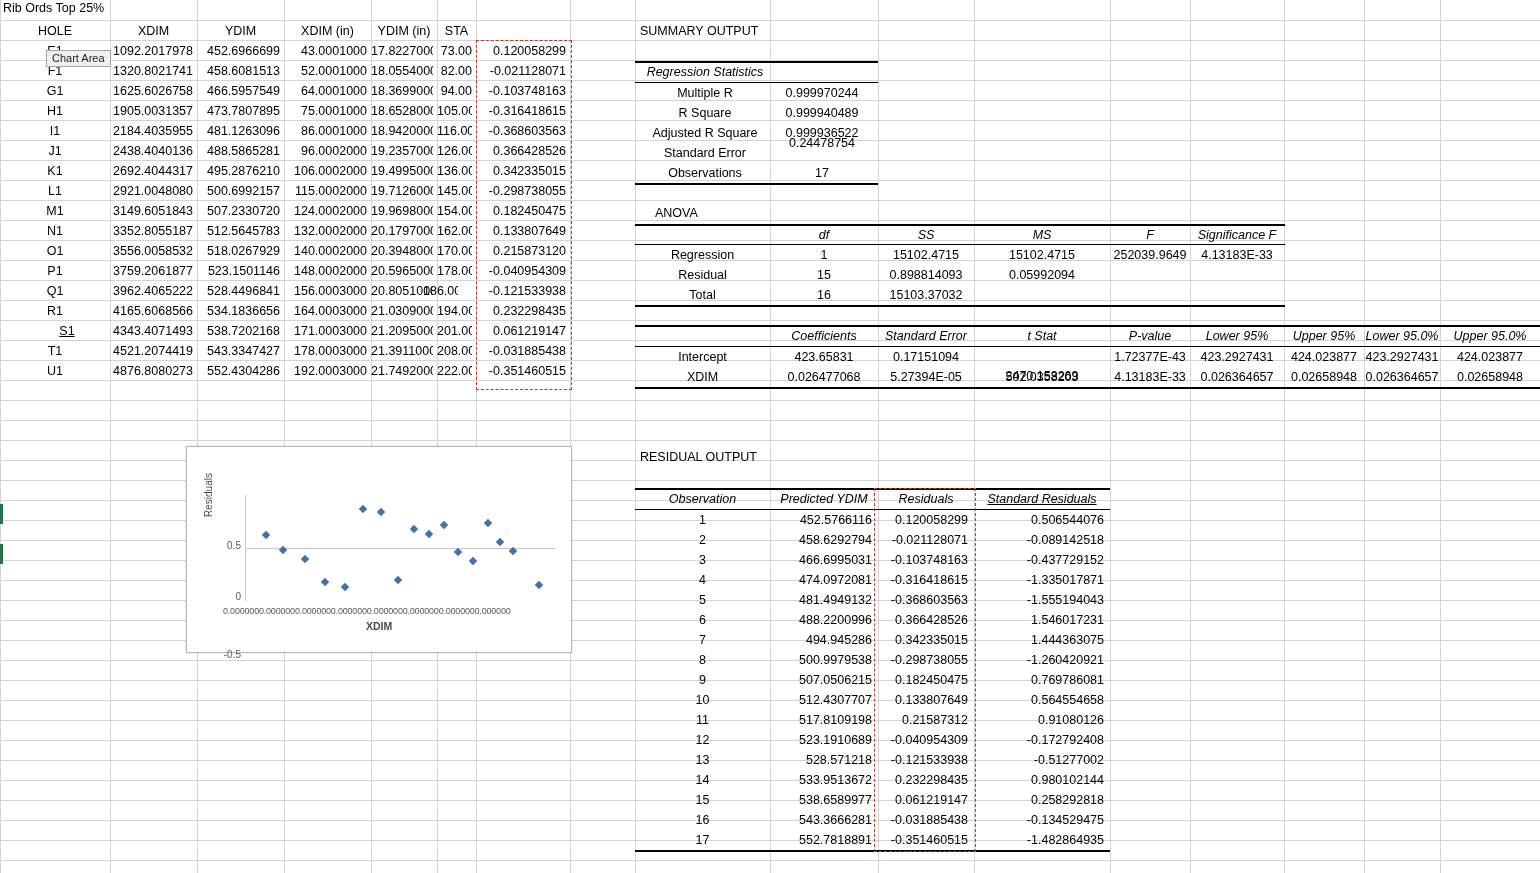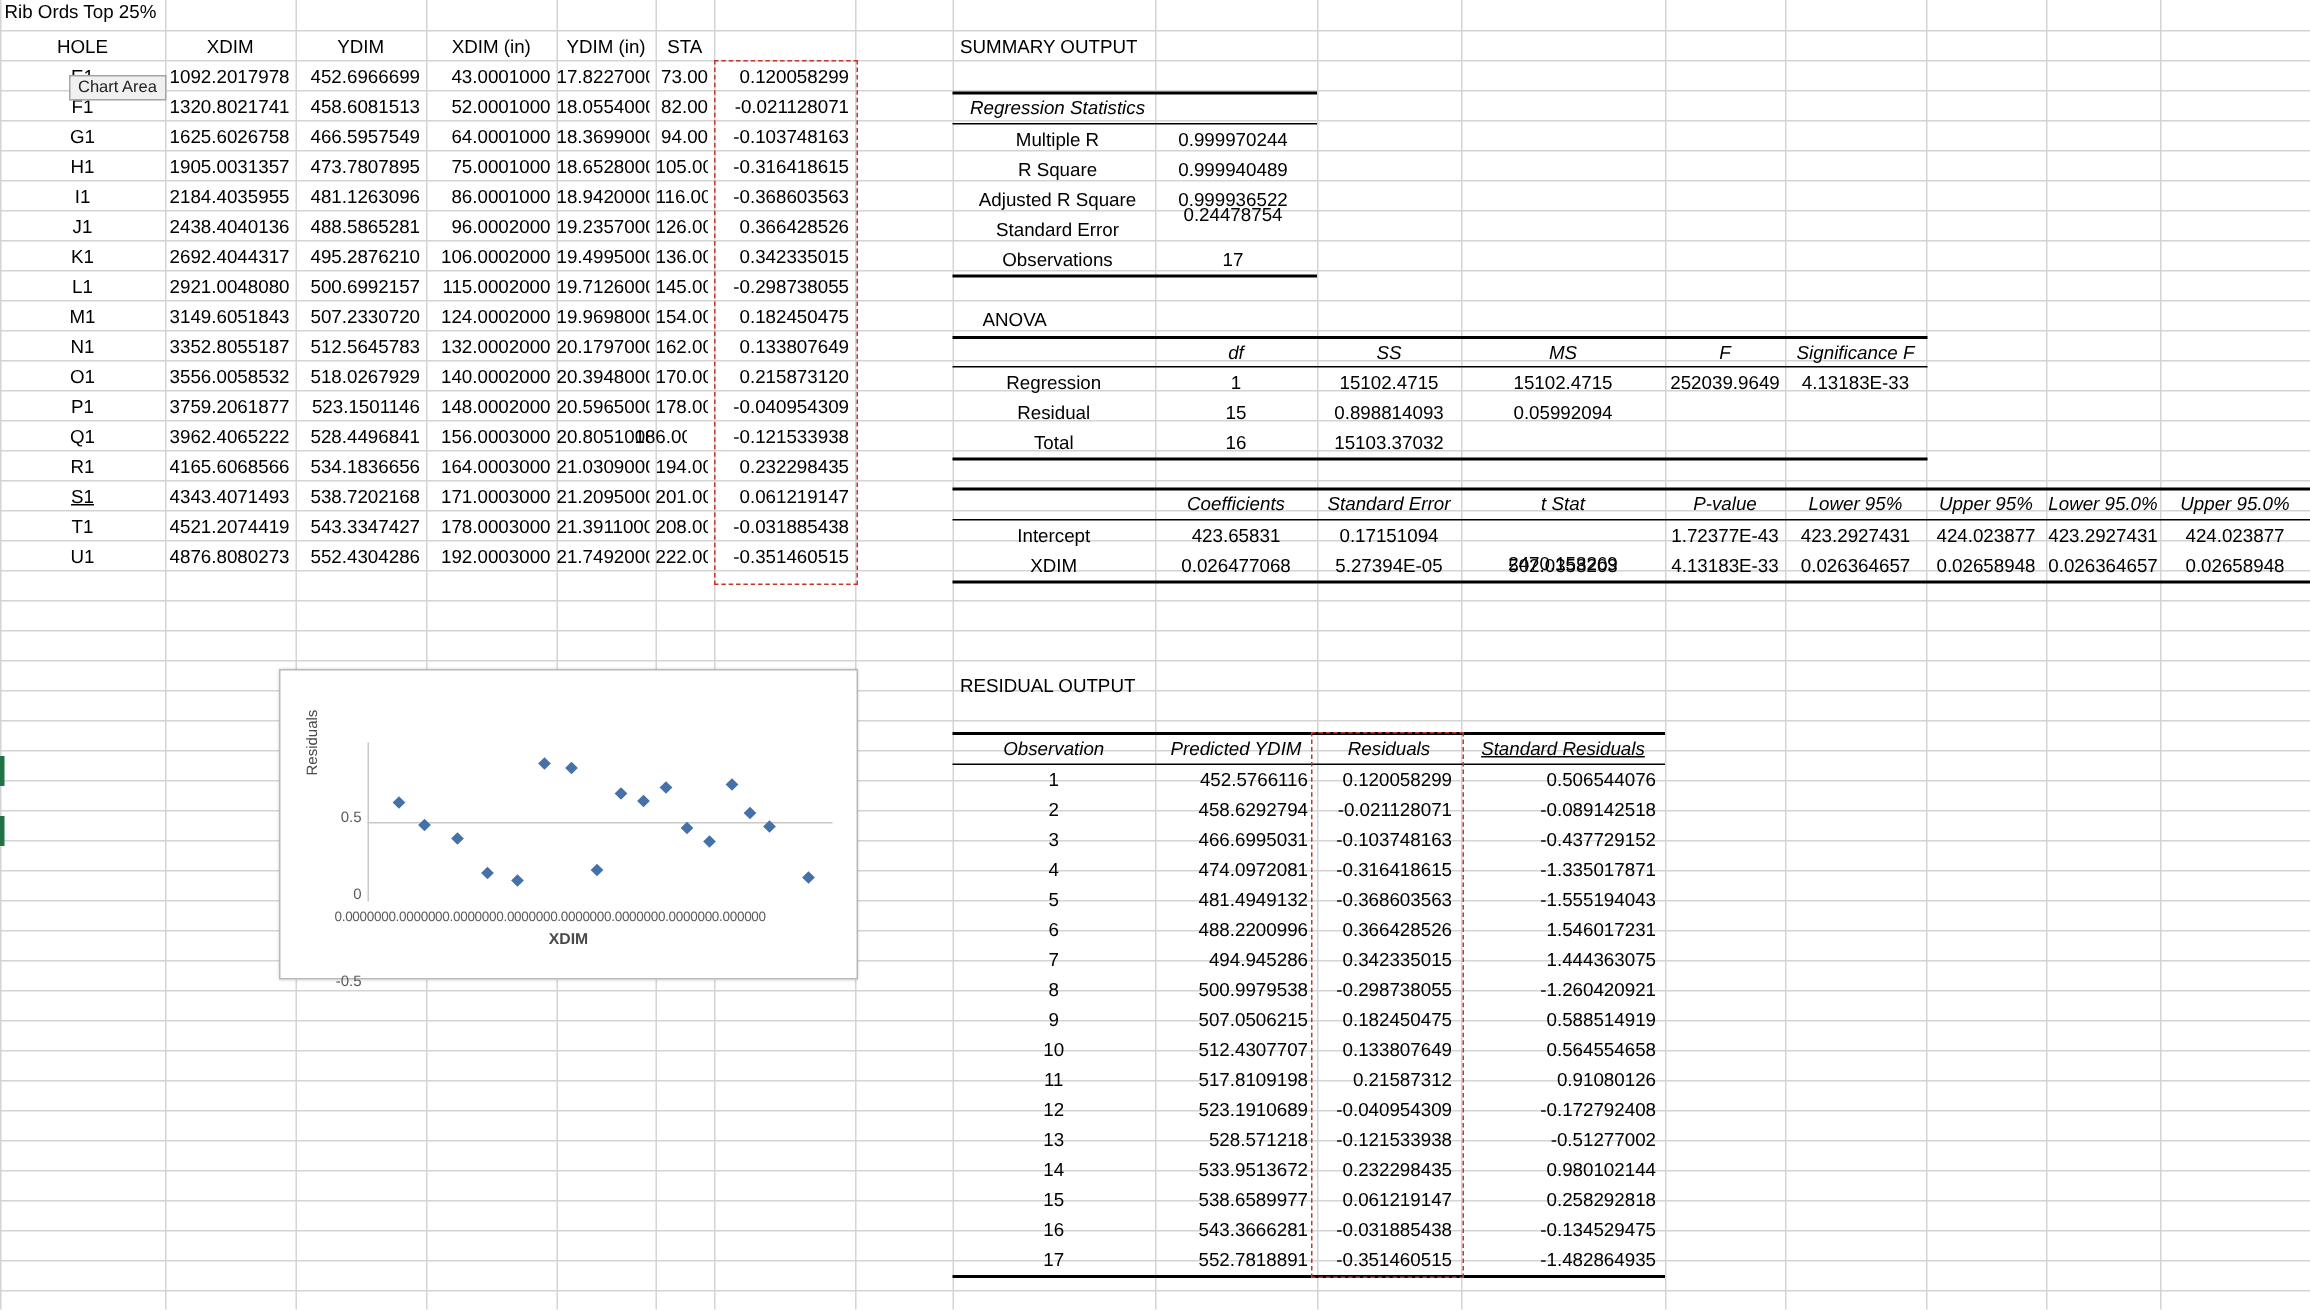--- a/index.html
+++ b/index.html
@@ -348,21 +348,21 @@
       <div class="cell r" style="left: 371px; top: 281px; width: 62px;">20.8051000</div>
       <div class="cell r" style="left: 423px; top: 281px; width: 35px; text-align: right;">186.00</div>
       <div class="cell r" style="left: 476px; top: 281px; width: 90px;">-0.121533938</div>
       <div class="cell c" style="left: 0px; top: 301px; width: 110px;">R1</div>
       <div class="cell r" style="left: 110px; top: 301px; width: 83px;">4165.6068566</div>
       <div class="cell r" style="left: 197px; top: 301px; width: 83px;">534.1836656</div>
       <div class="cell r" style="left: 284px; top: 301px; width: 83px;">164.0003000</div>
       <div class="cell r" style="left: 371px; top: 301px; width: 62px;">21.0309000</div>
       <div class="cell r" style="left: 437px; top: 301px; width: 35px;">194.00</div>
       <div class="cell r" style="left: 476px; top: 301px; width: 90px;">0.232298435</div>
-      <div class="cell c" style="left: 0px; top: 321px; width: 110px; text-decoration: underline;">S1</div>
+      <div class="cell c" style="left: 12px; top: 321px; width: 110px; text-decoration: underline;">S1</div>
       <div class="cell r" style="left: 110px; top: 321px; width: 83px;">4343.4071493</div>
       <div class="cell r" style="left: 197px; top: 321px; width: 83px;">538.7202168</div>
       <div class="cell r" style="left: 284px; top: 321px; width: 83px;">171.0003000</div>
       <div class="cell r" style="left: 371px; top: 321px; width: 62px;">21.2095000</div>
       <div class="cell r" style="left: 437px; top: 321px; width: 35px;">201.00</div>
       <div class="cell r" style="left: 476px; top: 321px; width: 90px;">0.061219147</div>
       <div class="cell c" style="left: 0px; top: 341px; width: 110px;">T1</div>
       <div class="cell r" style="left: 110px; top: 341px; width: 83px;">4521.2074419</div>
       <div class="cell r" style="left: 197px; top: 341px; width: 83px;">543.3347427</div>
       <div class="cell r" style="left: 284px; top: 341px; width: 83px;">178.0003000</div>
@@ -485,21 +485,21 @@
       <div class="cell r" style="left: 770px; top: 630px; width: 102px;">494.945286</div>
       <div class="cell r" style="left: 878px; top: 630px; width: 90px;">0.342335015</div>
       <div class="cell r" style="left: 974px; top: 630px; width: 130px;">1.444363075</div>
       <div class="cell c" style="left: 635px; top: 650px; width: 135px;">8</div>
       <div class="cell r" style="left: 770px; top: 650px; width: 102px;">500.9979538</div>
       <div class="cell r" style="left: 878px; top: 650px; width: 90px;">-0.298738055</div>
       <div class="cell r" style="left: 974px; top: 650px; width: 130px;">-1.260420921</div>
       <div class="cell c" style="left: 635px; top: 670px; width: 135px;">9</div>
       <div class="cell r" style="left: 770px; top: 670px; width: 102px;">507.0506215</div>
       <div class="cell r" style="left: 878px; top: 670px; width: 90px;">0.182450475</div>
-      <div class="cell r" style="left: 974px; top: 670px; width: 130px;">0.588514919</div>
+      <div class="cell r" style="left: 974px; top: 670px; width: 130px;">0.769786081</div>
       <div class="cell c" style="left: 635px; top: 690px; width: 135px;">10</div>
       <div class="cell r" style="left: 770px; top: 690px; width: 102px;">512.4307707</div>
       <div class="cell r" style="left: 878px; top: 690px; width: 90px;">0.133807649</div>
       <div class="cell r" style="left: 974px; top: 690px; width: 130px;">0.564554658</div>
       <div class="cell c" style="left: 635px; top: 710px; width: 135px;">11</div>
       <div class="cell r" style="left: 770px; top: 710px; width: 102px;">517.8109198</div>
       <div class="cell r" style="left: 878px; top: 710px; width: 90px;">0.21587312</div>
       <div class="cell r" style="left: 974px; top: 710px; width: 130px;">0.91080126</div>
       <div class="cell c" style="left: 635px; top: 730px; width: 135px;">12</div>
       <div class="cell r" style="left: 770px; top: 730px; width: 102px;">523.1910689</div>

